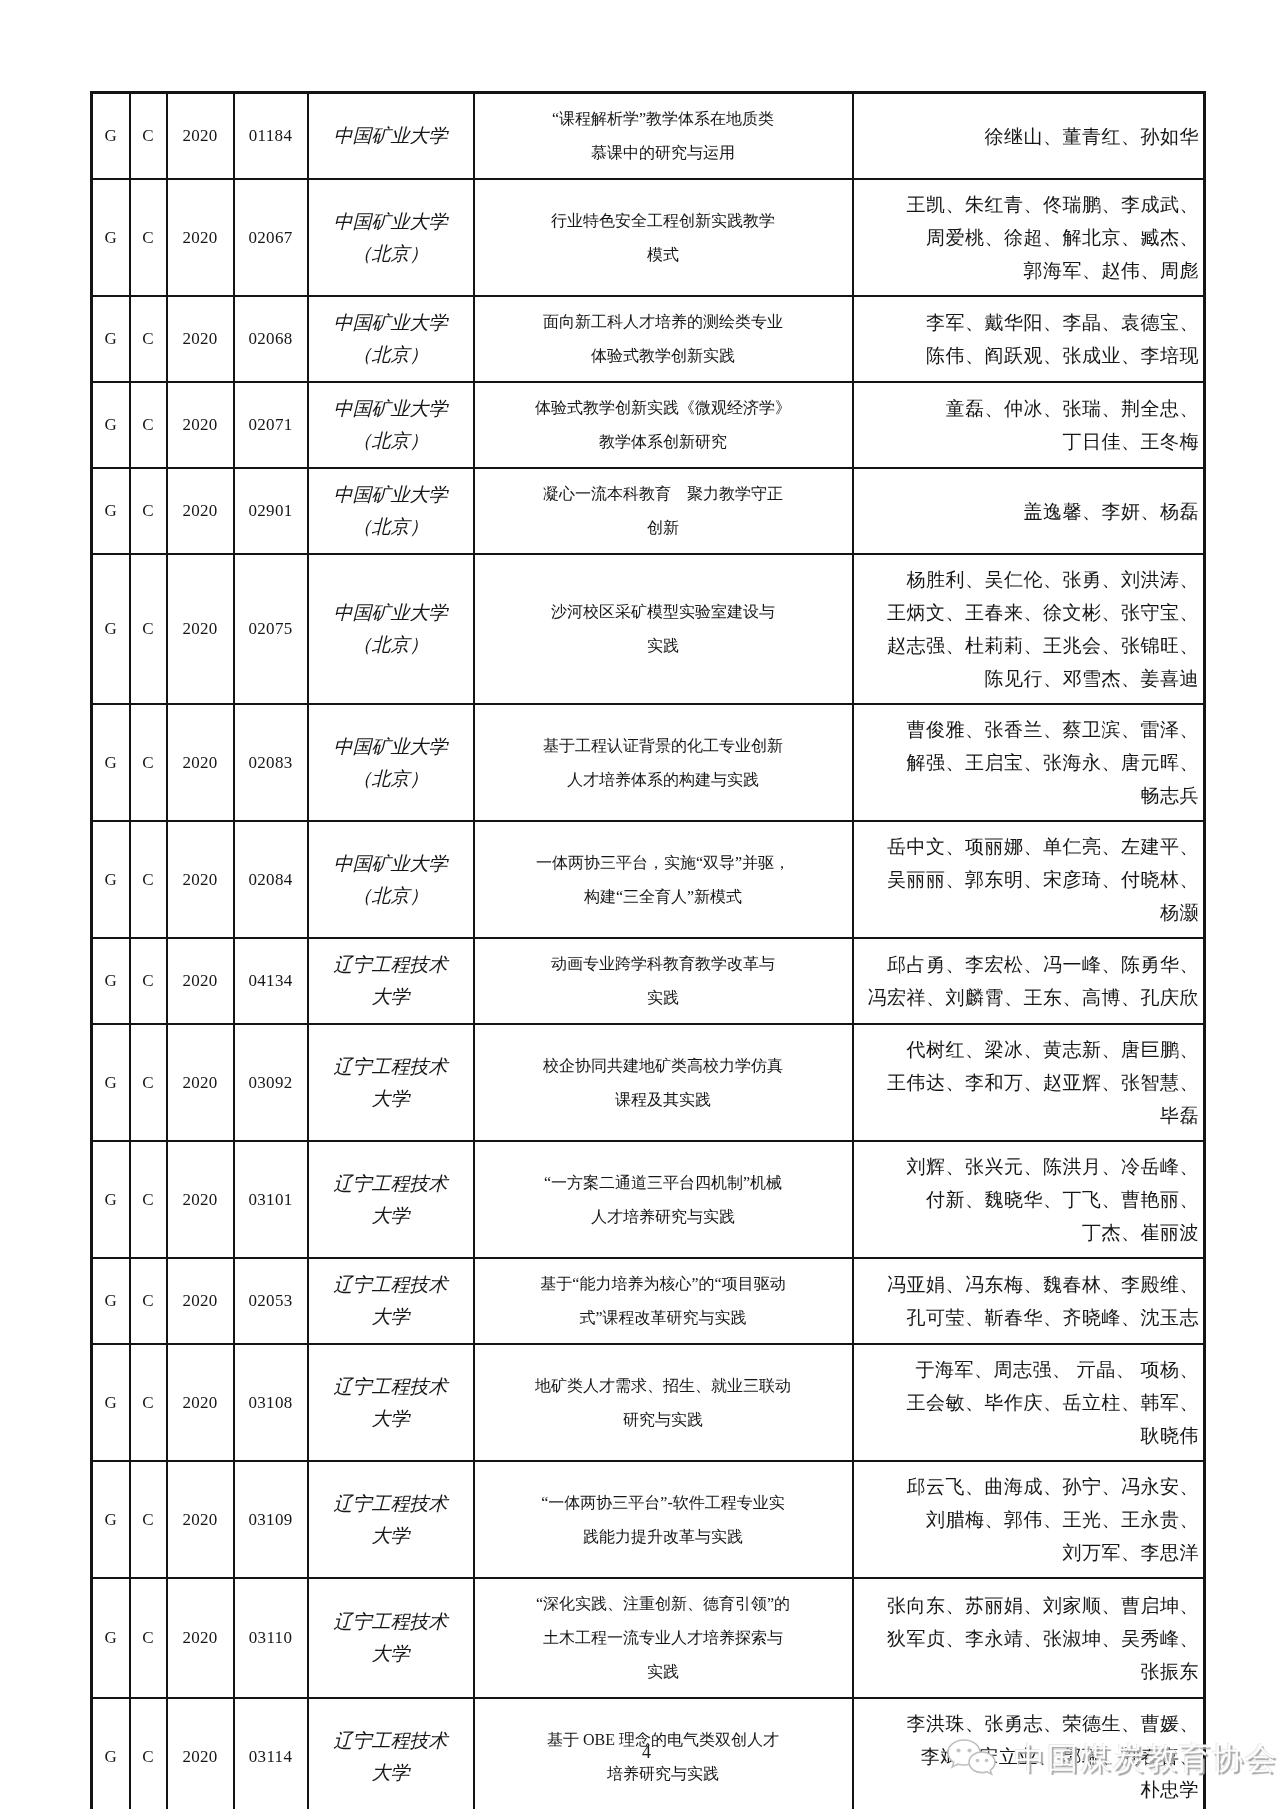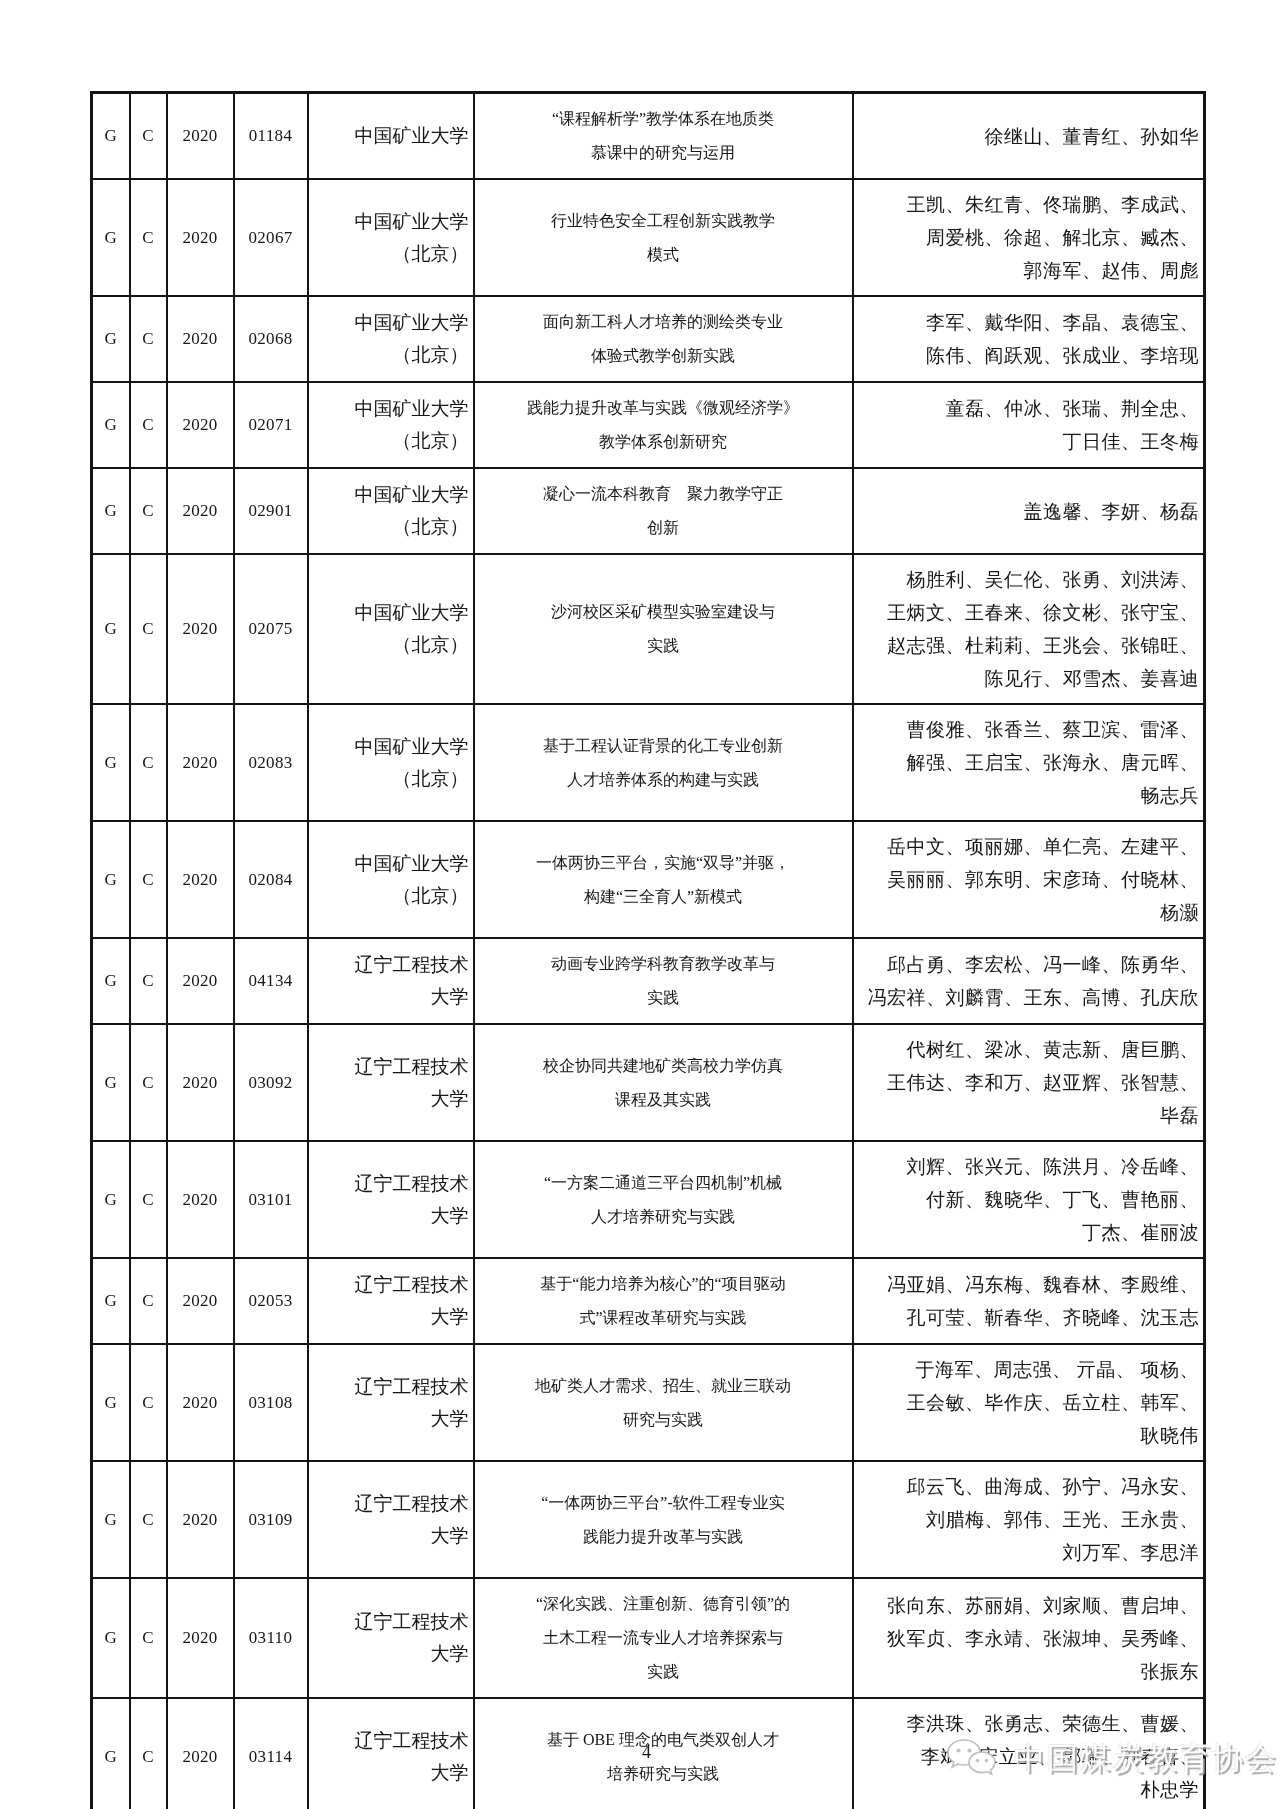--- a/index.html
+++ b/index.html
@@ -30,24 +30,25 @@
     padding:8px 4px;
     box-sizing:border-box;
   }
   td.c-g,td.c-c,td.c-year,td.c-code{
     text-align:center;
     font-size:17px;
     letter-spacing:0.3px;
     white-space:nowrap;
   }
   td.c-univ{
-    text-align:right;
+    text-align:center;
     font-size:19px;
     line-height:32px;
     white-space:pre-line;
+    font-style:italic;
   }
   td.c-title{
     text-align:center;
     font-size:16px;
     line-height:34px;
     white-space:pre-line;
     padding:9px 8px;
   }
   td.c-names{
     text-align:right;
@@ -136,21 +137,21 @@
           <td class="c-names">李军、戴华阳、李晶、袁德宝、
 陈伟、阎跃观、张成业、李培现</td>
         </tr>
         <tr>
           <td class="c-g">G</td>
           <td class="c-c">C</td>
           <td class="c-year">2020</td>
           <td class="c-code">02071</td>
           <td class="c-univ">中国矿业大学
 （北京）</td>
-          <td class="c-title">践能力提升改革与实践《微观经济学》
+          <td class="c-title">体验式教学创新实践《微观经济学》
 教学体系创新研究</td>
           <td class="c-names">童磊、仲冰、张瑞、荆全忠、
 丁日佳、王冬梅</td>
         </tr>
         <tr>
           <td class="c-g">G</td>
           <td class="c-c">C</td>
           <td class="c-year">2020</td>
           <td class="c-code">02901</td>
           <td class="c-univ">中国矿业大学

